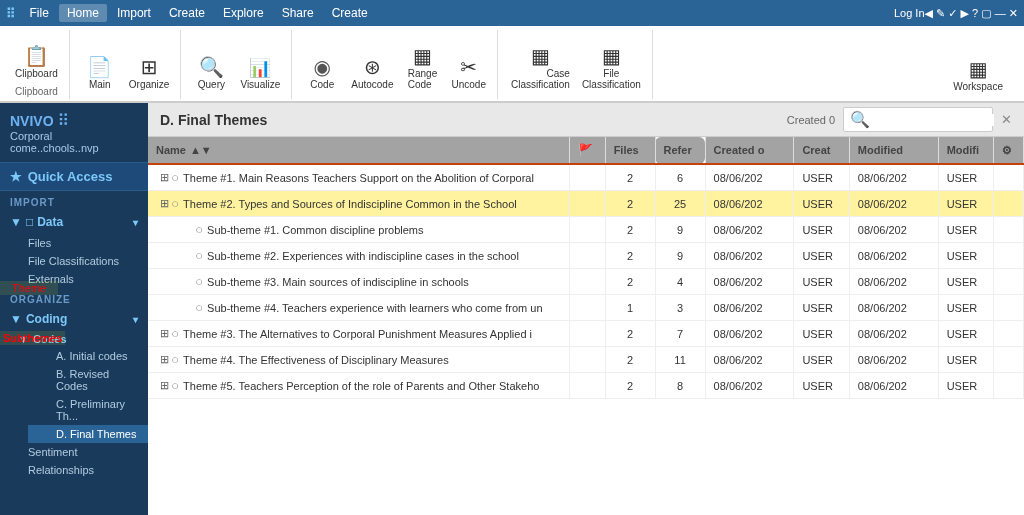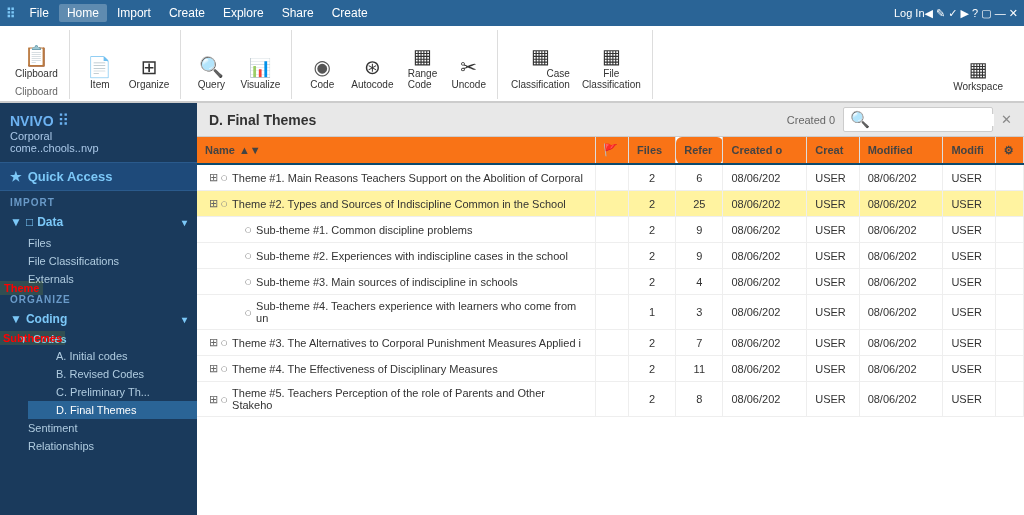--- a/index.html
+++ b/index.html
@@ -35,21 +35,21 @@
       display: flex; flex-direction: column; align-items: center; padding: 3px 5px;
       cursor: pointer; border-radius: 2px; min-width: 44px; font-size: 10px; color: #333;
     }
     .ribbon-btn .icon { font-size: 20px; line-height: 1; margin-bottom: 2px; }
 
     
     .main-layout { display: flex; flex: 1; overflow: hidden; }
 
     
     .sidebar {
-      width: 197px; background: #1a3a5c; display: flex; flex-direction: column; flex-shrink: 0; overflow-y: auto;
+      width: 148px; background: #1a3a5c; display: flex; flex-direction: column; flex-shrink: 0; overflow-y: auto;
     }
     .sidebar-logo {
       background: #1a3a5c; padding: 8px 10px; border-bottom: 1px solid #2a5a8c;
     }
 
     .sidebar-quick-access {
       background: #1e4a7a; padding: 6px 10px; display: flex; align-items: center; gap: 6px;
       cursor: pointer; border-bottom: 1px solid #2a5a8c;
     }
     .sidebar-quick-access span { color: #7cc8f8; font-size: 13px; font-weight: 600; }
@@ -78,21 +78,21 @@
     .content-title { font-size: 14px; font-weight: 600; color: #333; }
     .content-search {
       display: flex; align-items: center; background: white; border: 1px solid #ccc;
       border-radius: 2px; padding: 2px 6px; width: 150px;
     }
     .content-search input { border: none; outline: none; font-size: 11px; width: 100%; }
 
     
     .table-container { flex: 1; overflow-y: auto; background: white; }
     table { width: 100%; border-collapse: collapse; font-size: 12px; }
-    thead tr { background: #f97316; border-bottom: 2px solid #0c4a6e; }
+    thead tr { background: #a3a3a3; border-bottom: 2px solid #c2410c; }
     thead th {
       padding: 6px 8px; text-align: left; font-weight: 600; color: #444;
       border-right: 1px solid #ddd; white-space: nowrap; font-size: 11px;
     }
     tbody tr { border-bottom: 1px solid #eee; }
     tbody td { padding: 5px 8px; color: #333; border-right: 1px solid #eee; font-size: 11px; }
     .name-cell { display: flex; align-items: center; }
   </style>
 </head>
 <body>
@@ -124,21 +124,21 @@
             <span>Clipboard</span>
           </div>
         </div>
         <div class="ribbon-group-label">Clipboard</div>
       </div>
 
       <div class="ribbon-group">
         <div class="ribbon-group-items">
           <div class="ribbon-btn">
             <span class="icon">📄</span>
-            <span>Item</span>
+            <span>Main</span>
           </div>
           <div class="ribbon-btn">
             <span class="icon">⊞</span>
             <span>Organize</span>
           </div>
         </div>
         <div class="ribbon-group-label"></div>
       </div>
 
       <div class="ribbon-group">
@@ -244,21 +244,21 @@
           <div class="sidebar-sub-item">A. Initial codes</div>
           <div class="sidebar-sub-item">B. Revised Codes</div>
           <div class="sidebar-sub-item">C. Preliminary Th...</div>
           <div class="sidebar-sub-item active">D. Final Themes</div>
         </div>
       </div>
       <div class="sidebar-sub-item">Sentiment</div>
       <div class="sidebar-sub-item">Relationships</div>
 
       <div style="position:absolute;left:0;top:175px;pointer-events:none;">
-        <span style="color:red;font-size:11px;font-weight:bold;background:rgba(255,255,0,0.1);padding:1px 4px;">Theme</span>
+        <span style="color:red;font-size:11px;font-weight:normal;background:rgba(255,255,0,0.1);padding:1px 12px;">Theme</span>
       </div>
       <div style="position:absolute;left:0;top:225px;pointer-events:none;">
         <span style="color:red;font-size:11px;font-weight:bold;background:rgba(255,255,0,0.1);padding:1px 3px;">Subthemes</span>
       </div>
 
     </div>
 
     <div class="content-area">
 
       <div class="content-header">

